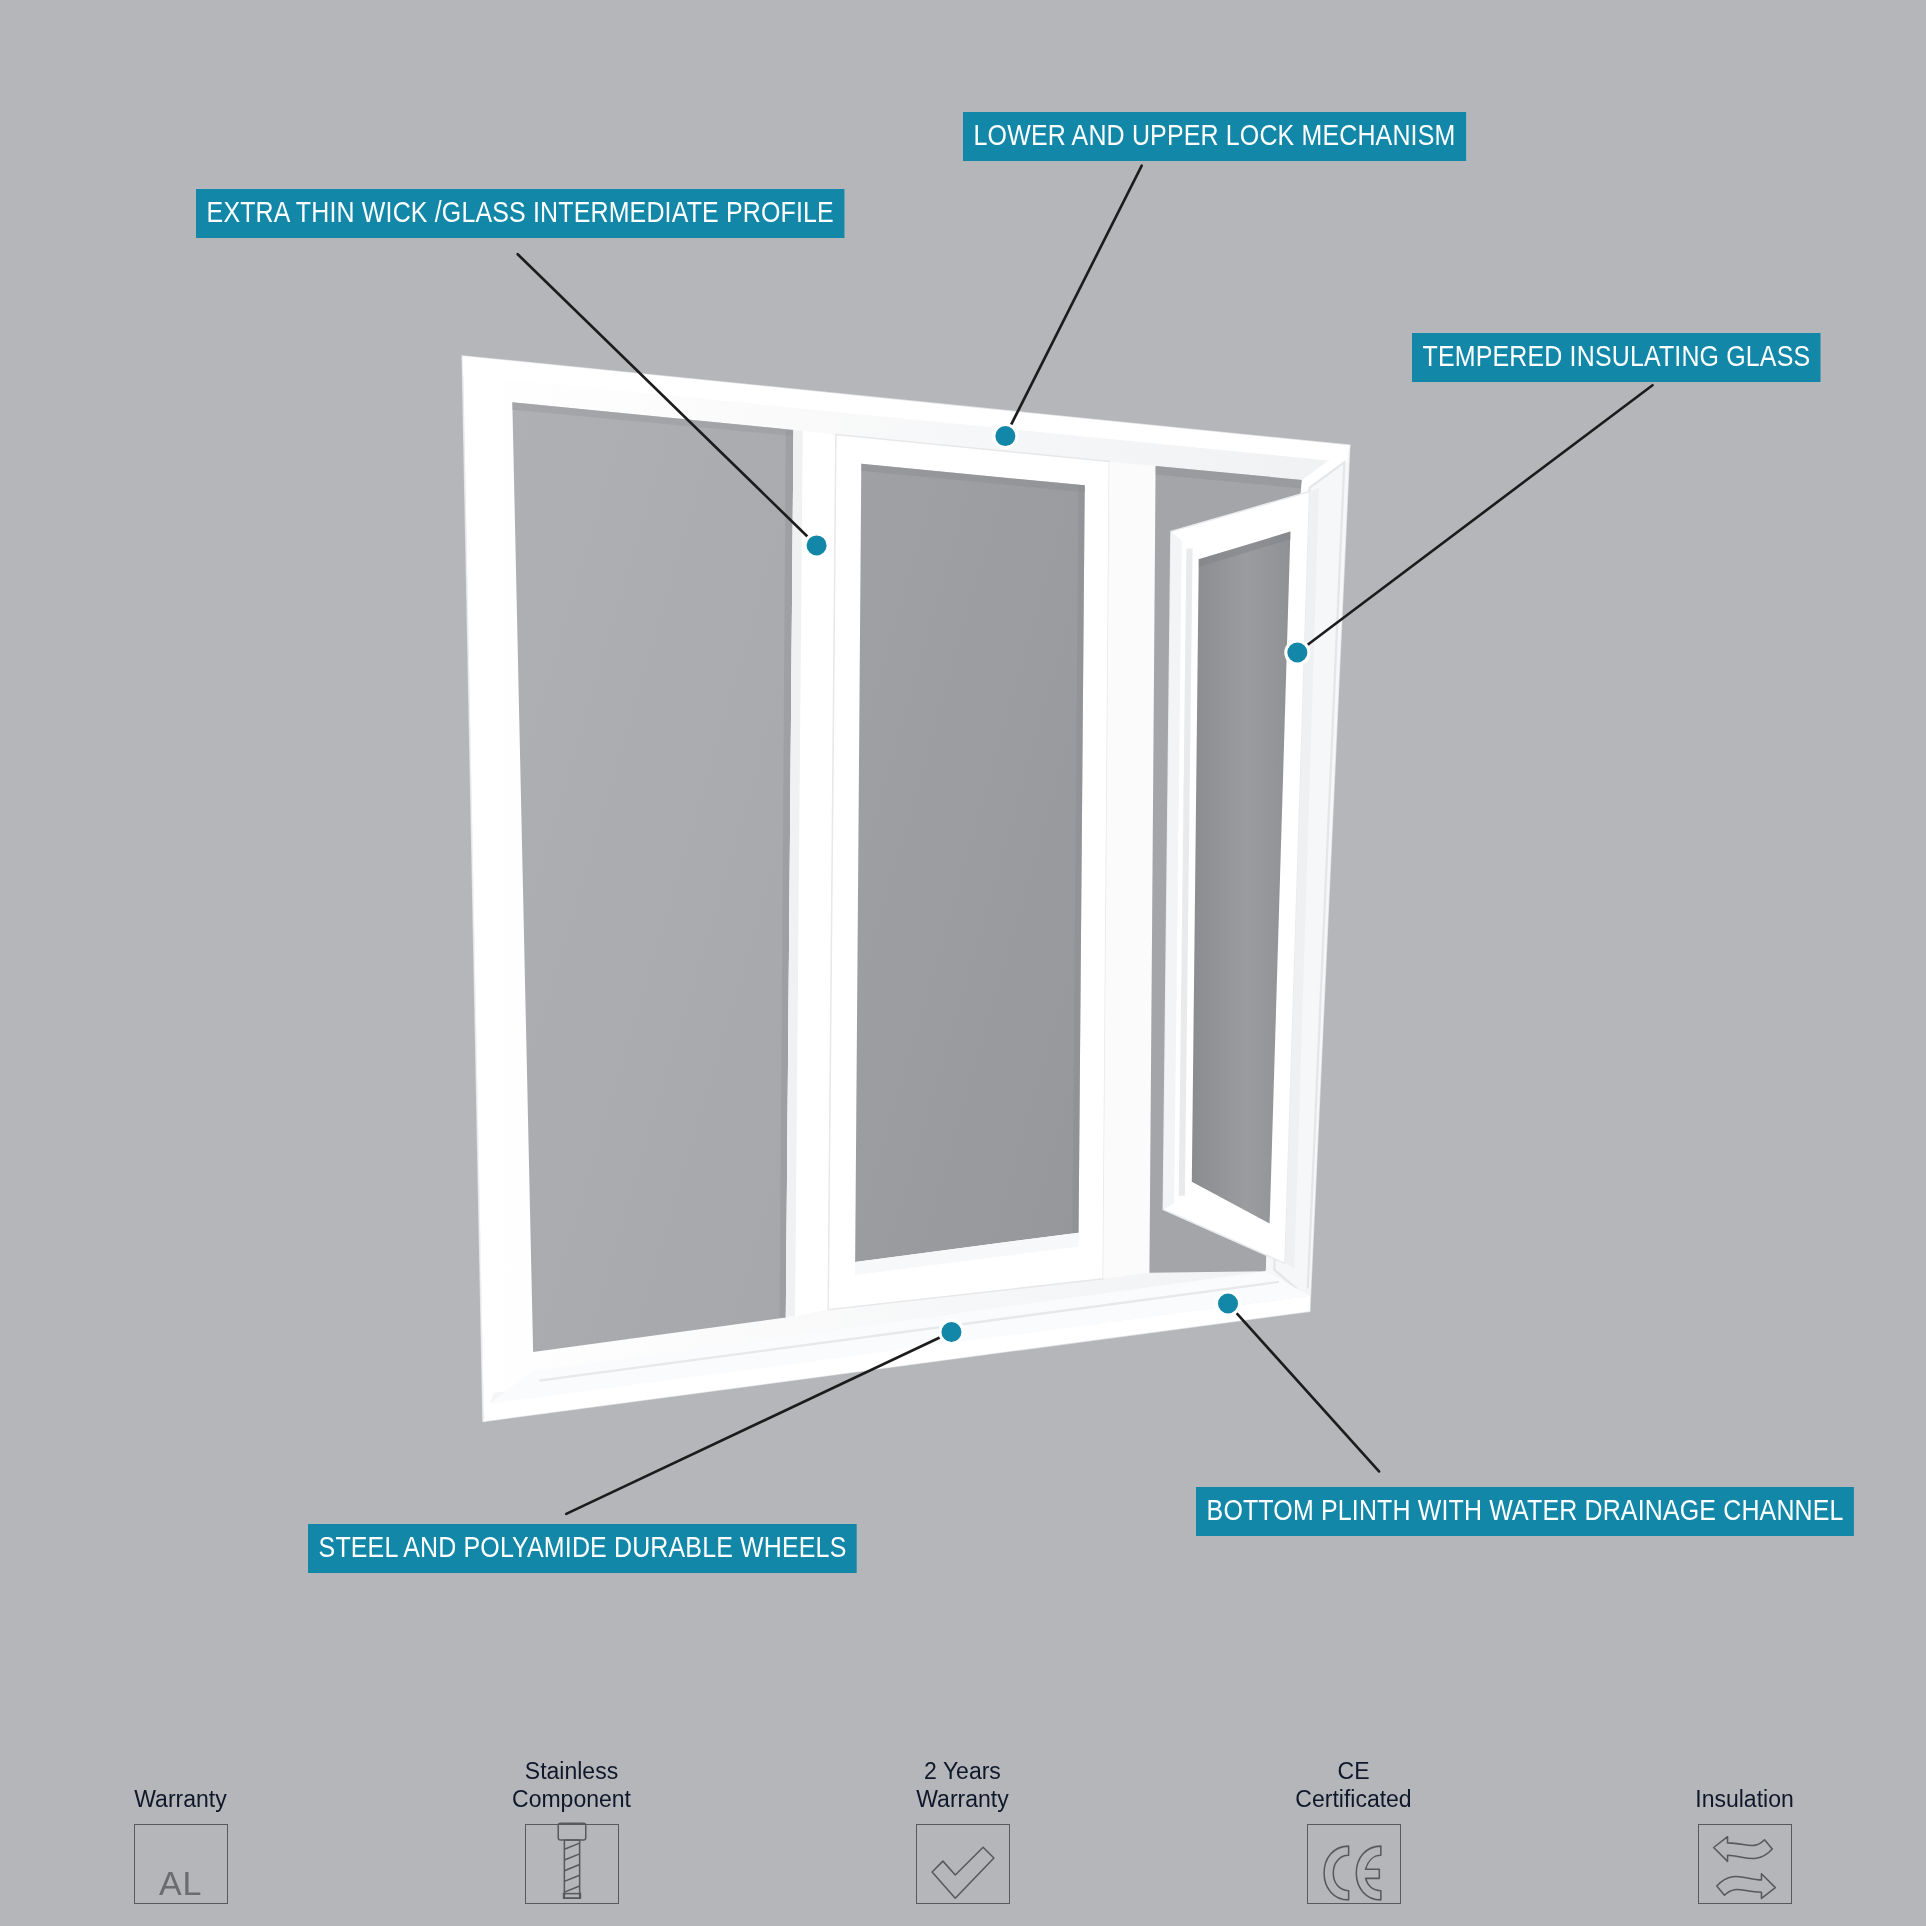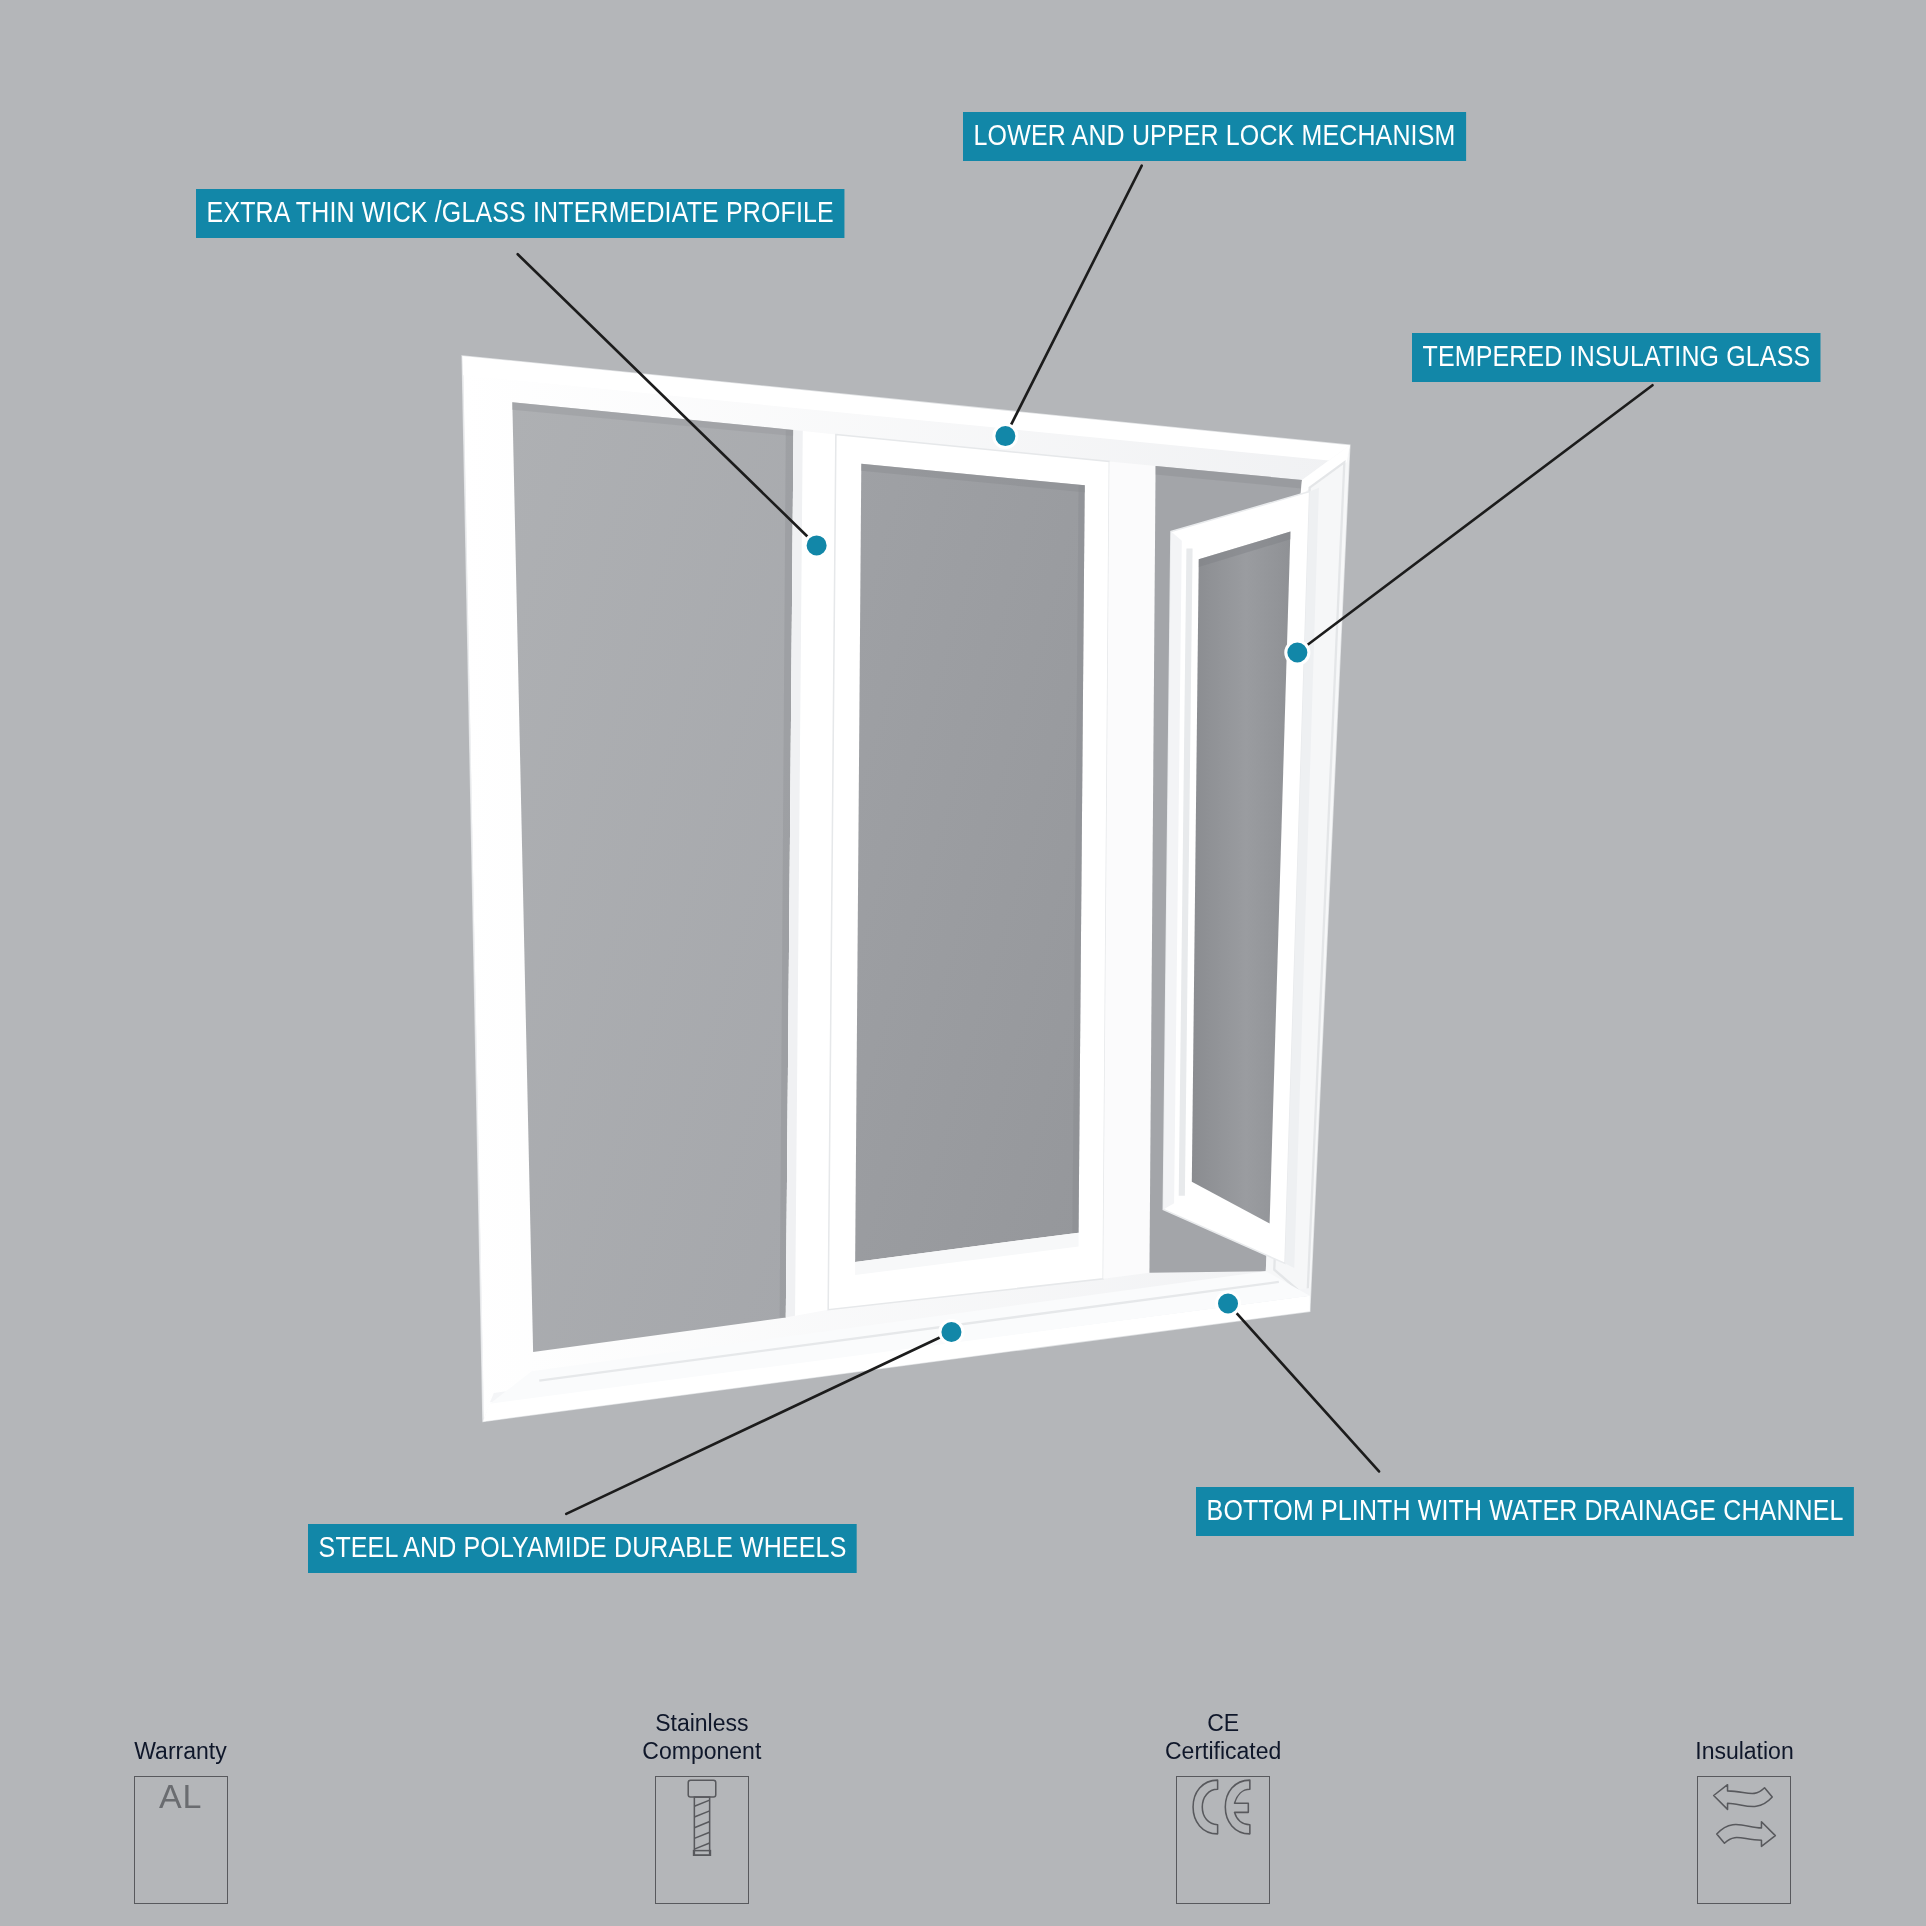--- a/index.html
+++ b/index.html
@@ -66,25 +66,25 @@
     margin-bottom: 10.8px;
     min-height: 57px;
     display: flex;
     flex-direction: column;
     justify-content: flex-end;
     white-space: pre-line;
     font-weight: 300;
   }
   .feature-box {
     width: 94px;
-    height: 128px;
+    height: 80px;
     border: 1.5px solid #58595d;
     box-sizing: border-box;
     display: flex;
-    align-items: flex-start;
+    align-items: flex-end;
     justify-content: center;
   }
   .feature-box svg { display: block; }
   .al-text {
     font-family: "Liberation Sans", sans-serif;
     font-size: 34px;
     color: #6a6c70;
     letter-spacing: 0.8px;
     font-weight: 300;
   }
@@ -241,20 +241,29 @@
           <g fill="none" stroke="#58595d" stroke-width="2">
             <rect x="16" y="4" width="36" height="22" rx="3"></rect>
             <rect x="24" y="26" width="20" height="76"></rect>
             <path d="M24 38 L44 30 M24 52 L44 44 M24 66 L44 58 M24 80 L44 72 M24 94 L44 86"></path>
             <rect x="23" y="96" width="22" height="6"></rect>
           </g>
         </svg>
       </div>
     </div>
 
+    <div class="feature">
+      <div class="feature-label">2 Years
+Warranty</div>
+      <div class="feature-box">
+        <svg width="68" height="59" viewBox="0 0 88 76">
+          <path d="M4 36 L18 22 L34 40 L70 4 L84 18 L34 70 Z" fill="none" stroke="#58595d" stroke-width="2" stroke-linejoin="round"></path>
+        </svg>
+      </div>
+    </div>
 
 
 
 
     <div class="feature">
       <div class="feature-label">CE
 Certificated</div>
       <div class="feature-box">
         <svg width="66" height="60" viewBox="0 0 86 78">
           <g fill="none" stroke="#58595d" stroke-width="2" stroke-linejoin="round">

